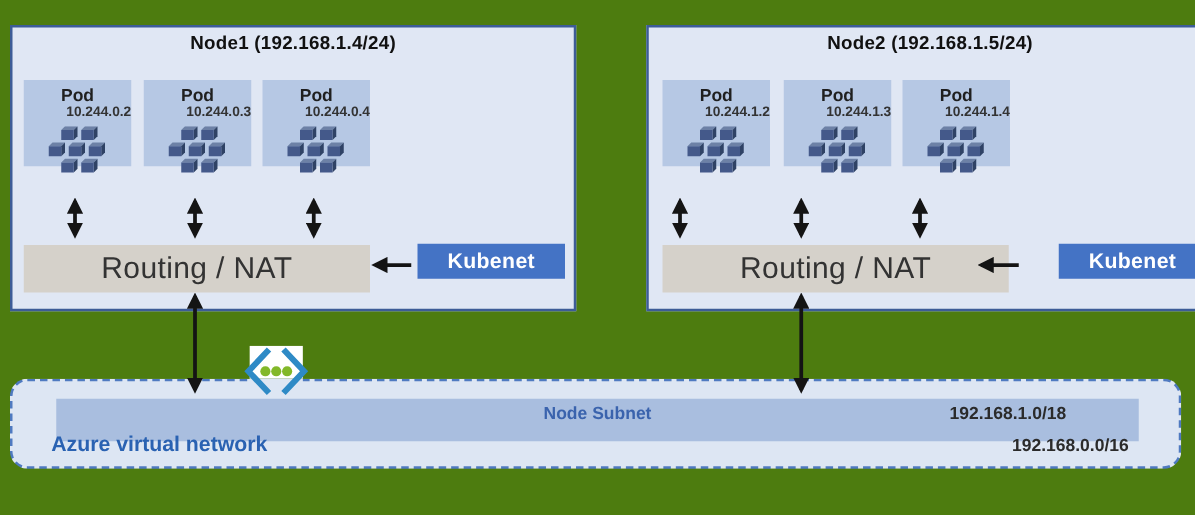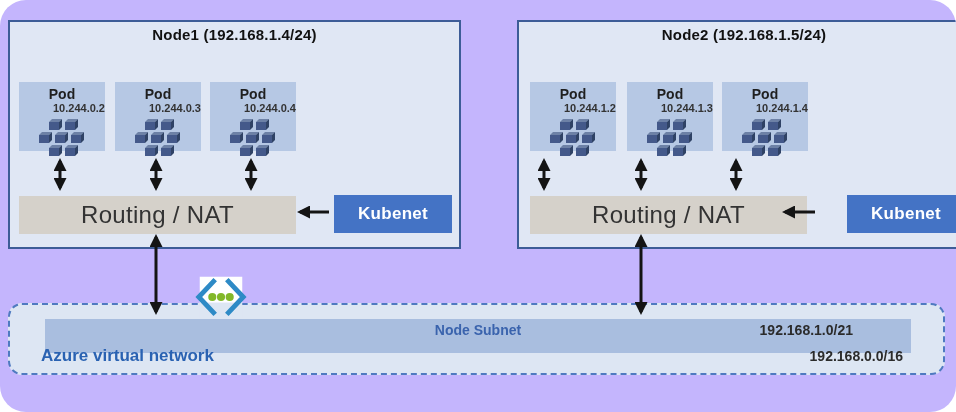--- a/index.html
+++ b/index.html
@@ -1,50 +1,49 @@
 <!DOCTYPE html>
 <html><head>
 <meta charset="utf-8">
 <style>
   html,body{margin:0;padding:0;background:#ffffff;}
   .stage{
-    position:relative;width:956px;height:412px;background:#c4b5fd;overflow:hidden;
+    position:relative;width:956px;height:412px;background:#4d7c0f;overflow:hidden;
     font-family:"Liberation Sans","DejaVu Sans",sans-serif;
-    border-radius:26px;
   }
   
   .node{
     position:absolute;top:20px;height:229px;
     background:#e0e7f4;border:2px solid #3d5c97;box-sizing:border-box;
   }
   .node.n1{left:8px;width:453px;}
   .node.n2{left:517px;width:454px;}
   .node-title{
     position:absolute;top:4px;left:0;width:100%;text-align:center;
     font-size:15px;font-weight:600;color:#111111;letter-spacing:.2px;
   }
   
   .pod{
     position:absolute;top:42px;width:86px;height:69px;background:#b6c8e4;
-    text-align:center;box-sizing:border-box;padding-top:5px;margin-top:18px;
+    text-align:center;box-sizing:border-box;padding-top:5px;
   }
   .pod.p0{left:9px;} .pod.p1{left:105px;} .pod.p2{left:200px;}
   .node.n2 .pod.p0{left:11px;} .node.n2 .pod.p1{left:108px;} .node.n2 .pod.p2{left:203px;}
   .pod-label{font-size:14px;font-weight:700;color:#1f1f1f;line-height:15px;}
   .pod-ip{font-size:11px;font-weight:600;color:#333333;line-height:13px;text-align:right;}
   .pod-icon{margin-top:4px;}
   
   .routing{
     position:absolute;top:174px;width:277px;height:38px;background:#d5d1ca;
     display:flex;align-items:center;justify-content:center;
     font-size:24px;font-weight:500;color:#333333;letter-spacing:.3px;
   }
   .node.n1 .routing{left:9px;} .node.n2 .routing{left:11px;}
   .kubenet{
-    position:absolute;top:173px;width:118px;height:38px;background:#4473c5;
+    position:absolute;top:173px;width:118px;height:28px;background:#4473c5;
     display:flex;align-items:center;justify-content:center;
     font-size:17px;font-weight:700;color:#ffffff;letter-spacing:.3px;
   }
   .node.n1 .kubenet{left:324px;} .node.n2 .kubenet{left:328px;}
   
   .vnet{
     position:absolute;left:8px;top:303px;width:937px;height:72px;
     background:#dde6f3;border:2px dashed #4f7ac0;border-radius:14px;box-sizing:border-box;
   }
   .subnet-bar{
@@ -146,21 +145,21 @@
         </svg>
     </div>
 
     <div class="routing">Routing / NAT</div>
     <div class="kubenet">Kubenet</div>
   </div>
 
   <div class="vnet">
     <div class="subnet-bar">
       <div class="subnet-label">Node Subnet</div>
-      <div class="subnet-cidr">192.168.1.0/21</div>
+      <div class="subnet-cidr">192.168.1.0/18</div>
     </div>
     <div class="vnet-label">Azure virtual network</div>
     <div class="vnet-cidr">192.168.0.0/16</div>
   </div>
 
   <svg class="arrows" width="956" height="412" viewBox="0 0 956 412">
     <defs>
       <marker id="ah" markerUnits="userSpaceOnUse" markerWidth="13" markerHeight="13" refX="10" refY="6.5" orient="auto-start-reverse">
         <path d="M0,0 L13,6.5 L0,13 z" fill="#141414"></path>
       </marker>

